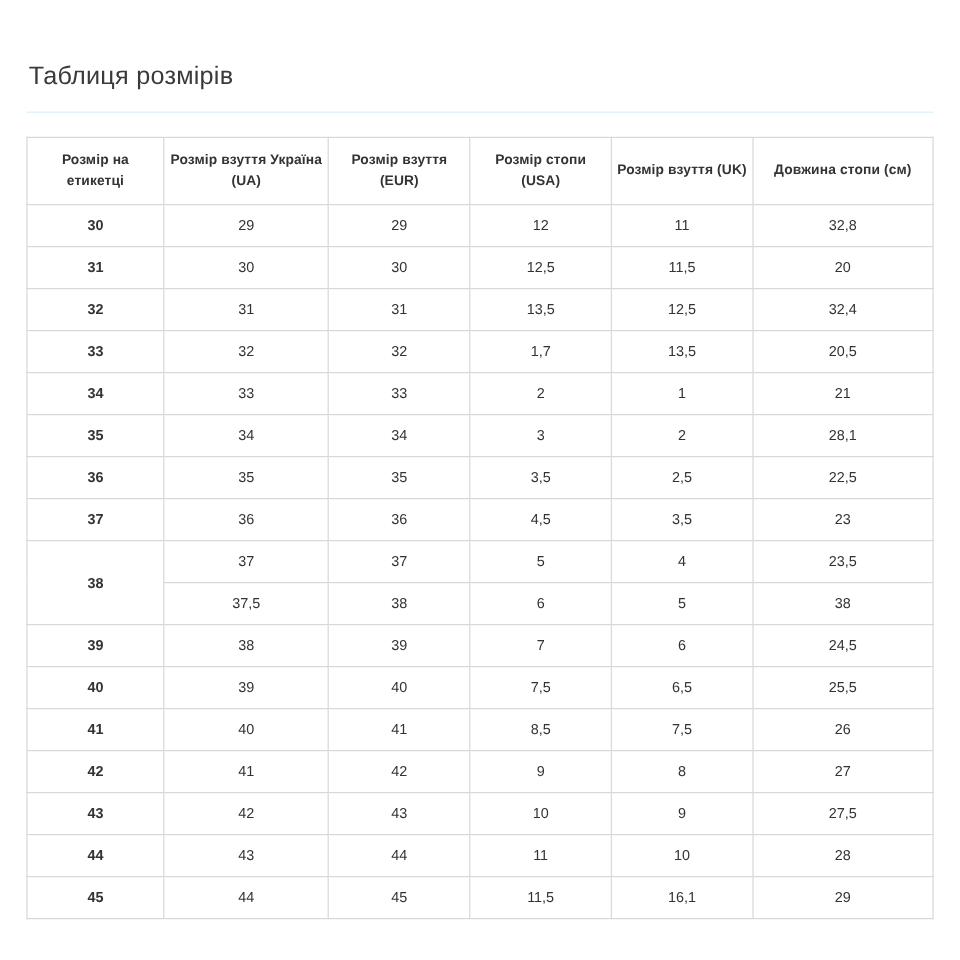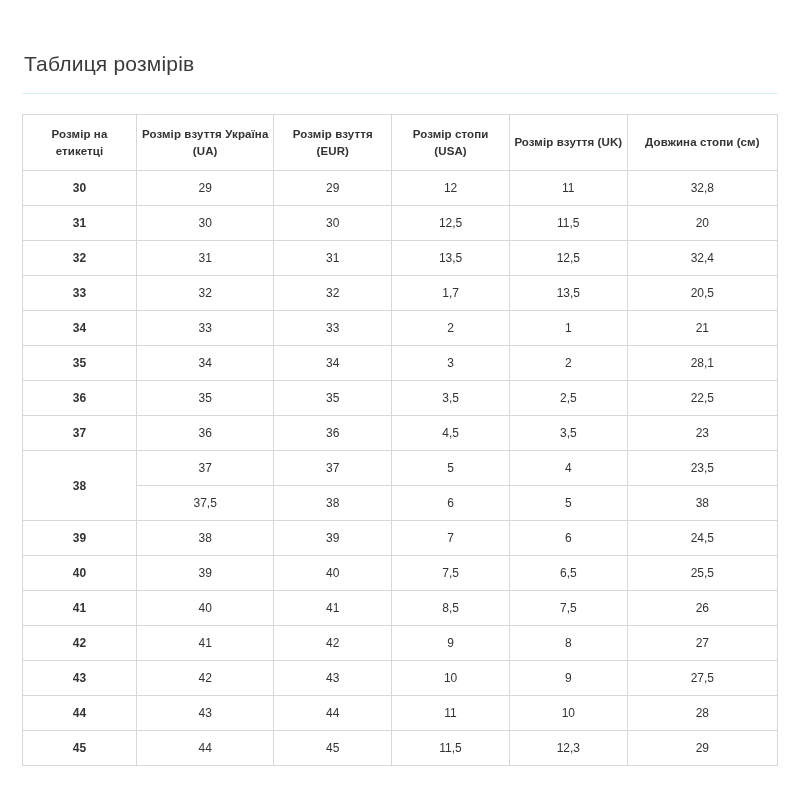--- a/index.html
+++ b/index.html
@@ -224,19 +224,19 @@
           <td>44</td>
           <td>11</td>
           <td>10</td>
           <td>28</td>
         </tr>
         <tr>
           <td class="label-col">45</td>
           <td>44</td>
           <td>45</td>
           <td>11,5</td>
-          <td>12,3</td>
+          <td>16,1</td>
           <td>29</td>
         </tr>
       </tbody>
   </table>
 
 </div>
 
 </body></html>

